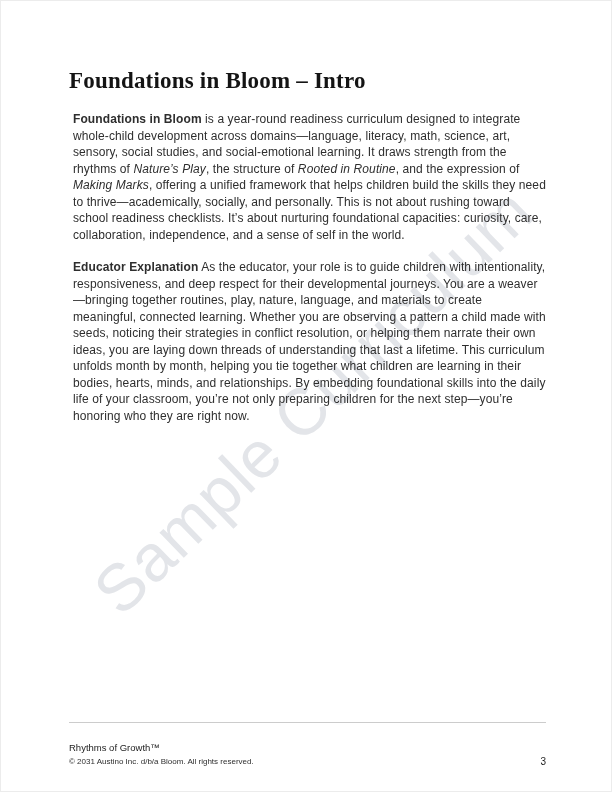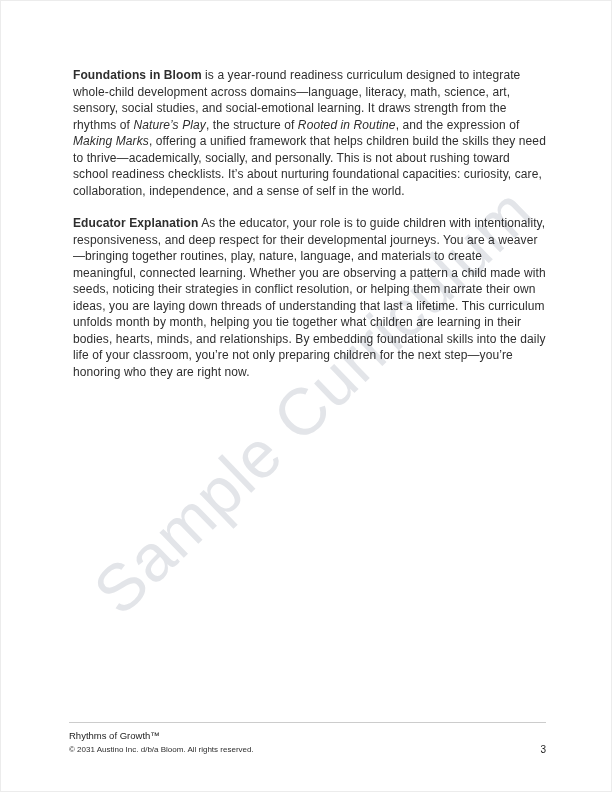--- a/index.html
+++ b/index.html
@@ -64,21 +64,21 @@
     z-index: 1;
     left: 68px;
     top: 721px;
     width: 477px;
   }
   .footer-rule {
     height: 0;
     border-top: 1px solid var(--rule, #cccccc);
   }
   .footer-brand {
-    margin-top: 7px;
+    margin-top: 19px;
     font-size: 9.5px;
     line-height: 11px;
     color: #1c1c1c;
   }
   .footer-row {
     display: flex;
     justify-content: space-between;
     align-items: flex-start;
     margin-top: 4px;
   }
@@ -93,20 +93,21 @@
     color: #1c1c1c;
   }
 </style>
 </head>
 <body>
 
 <div class="watermark">Sample Curriculum</div>
 
 <div class="content">
 
+  <h1 class="title">Foundations in Bloom – Intro</h1>
 
   <p class="para"><span class="seg-bold">Foundations in Bloom</span><span> is a year-round readiness curriculum designed to integrate whole-child development across domains—language, literacy, math, science, art, sensory, social studies, and social-emotional learning. It draws strength from the rhythms of </span><span class="seg-italic">Nature’s Play</span><span>, the structure of </span><span class="seg-italic">Rooted in Routine</span><span>, and the expression of </span><span class="seg-italic">Making Marks</span><span>, offering a unified framework that helps children build the skills they need to thrive—academically, socially, and personally. This is not about rushing toward school readiness checklists. It’s about nurturing foundational capacities: curiosity, care, collaboration, independence, and a sense of self in the world.</span></p>
 
   <p class="para"><span class="seg-bold">Educator Explanation</span><span> As the educator, your role is to guide children with intentionality, responsiveness, and deep respect for their developmental journeys. You are a weaver—bringing together routines, play, nature, language, and materials to create meaningful, connected learning. Whether you are observing a pattern a child made with seeds, noticing their strategies in conflict resolution, or helping them narrate their own ideas, you are laying down threads of understanding that last a lifetime. This curriculum unfolds month by month, helping you tie together what children are learning in their bodies, hearts, minds, and relationships. By embedding foundational skills into the daily life of your classroom, you’re not only preparing children for the next step—you’re honoring who they are right now.</span></p>
 
 </div>
 
 <div class="footer">
   <div class="footer-rule"></div>
   <div class="footer-brand">Rhythms of Growth™</div>

